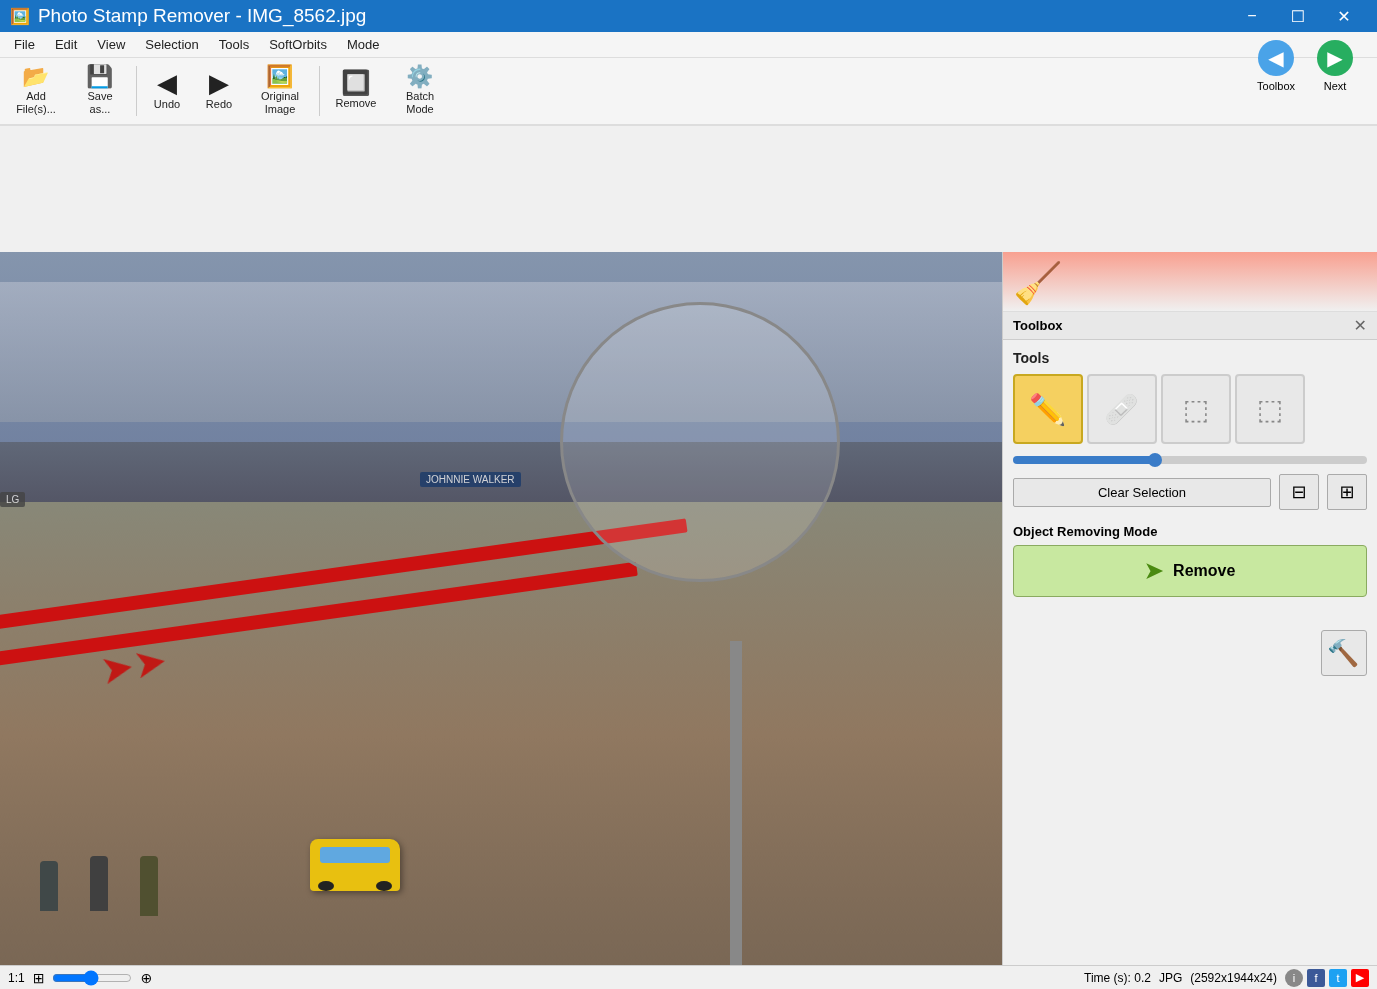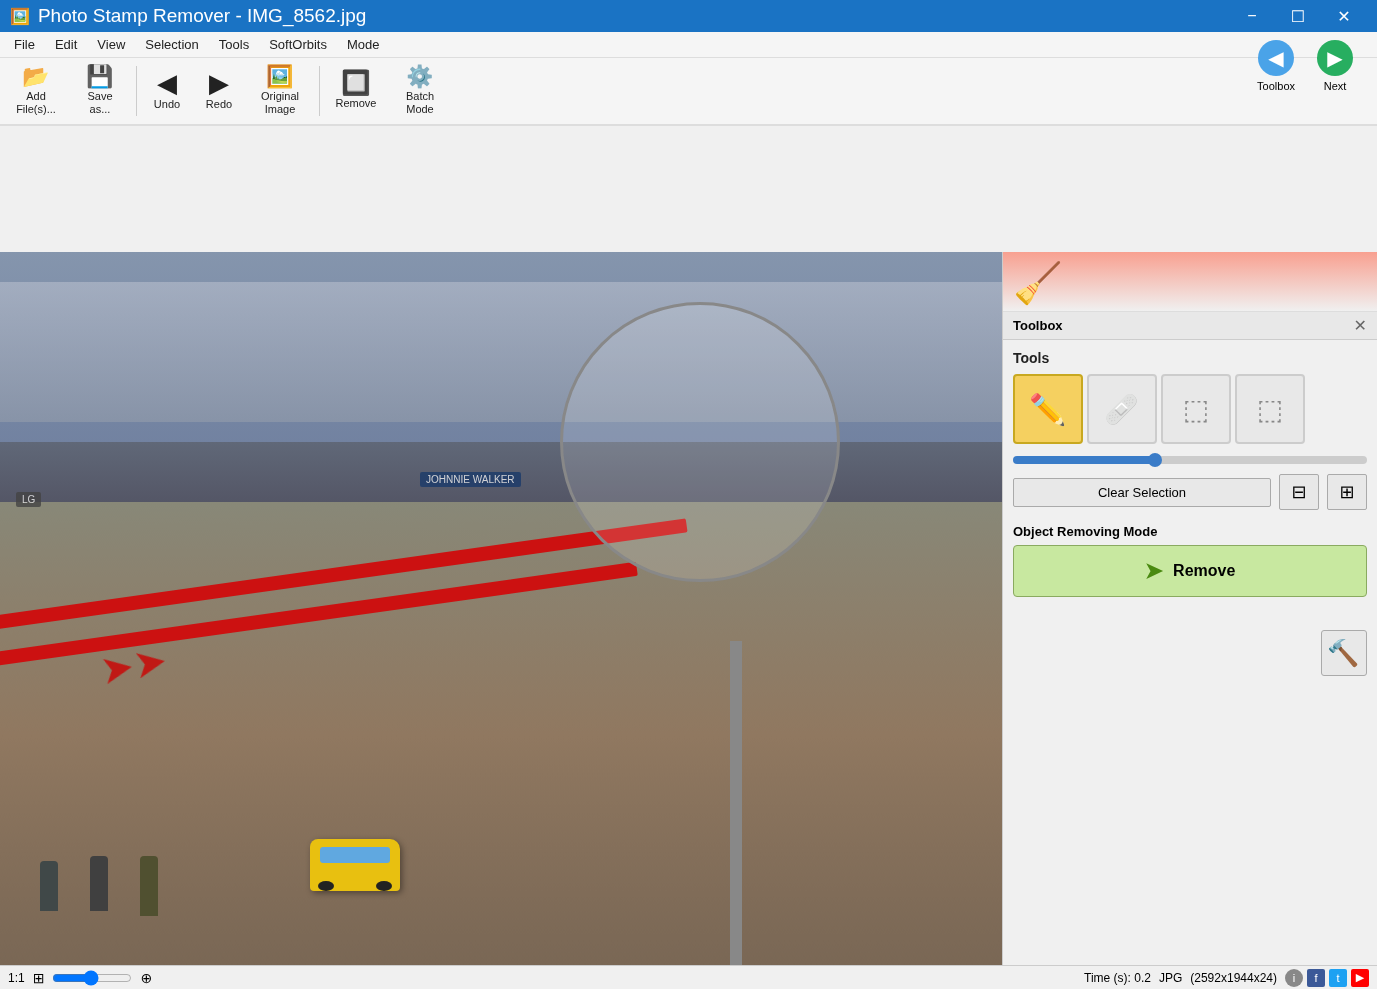--- a/index.html
+++ b/index.html
@@ -412,21 +412,21 @@
       </div>
 
       <div style="position:absolute; bottom:180px; left:40px; width:18px; height:50px; background:#404848; border-radius:4px 4px 0 0;"></div>
       <div style="position:absolute; bottom:180px; left:90px; width:18px; height:55px; background:#404040; border-radius:4px 4px 0 0;"></div>
       <div style="position:absolute; bottom:175px; left:140px; width:18px; height:60px; background:#505030; border-radius:4px 4px 0 0;"></div>
 
       <div style="position:absolute; bottom:100px; left:730px; width:12px; height:350px; background:#888;"></div>
 
       <div style="position:absolute; top:220px; left:420px; font-size:10px; color:#eee; background:#1a3a6a; padding:2px 6px; border-radius:2px; opacity:0.8;">JOHNNIE WALKER</div>
 
-      <div style="position:absolute; top:240px; left:16px; font-size:10px; color:#eee; background:#444; padding:2px 6px; border-radius:2px; opacity:0.8;">LG</div>
+      <div style="position:absolute; top:240px; left:0; font-size:10px; color:#eee; background:#444; padding:2px 6px; border-radius:2px; opacity:0.8;">LG</div>
 
       <div style="position:absolute; bottom:110px; left:0; font-size:10px; color:#eee; background:#222; padding:2px 6px; border-radius:2px; opacity:0.8;">TAG·Heuer</div>
     </div>
 
     <div class="circle-overlay" style="top:50px; left:560px; width:280px; height:280px;"></div>
   </div>
 
   <div id="toolbox" style="width:375px; background:#f0f0f0; border-left:1px solid #ccc; overflow:hidden; display:flex; flex-direction:column;">
 
     <div id="toolbox-top-img">

